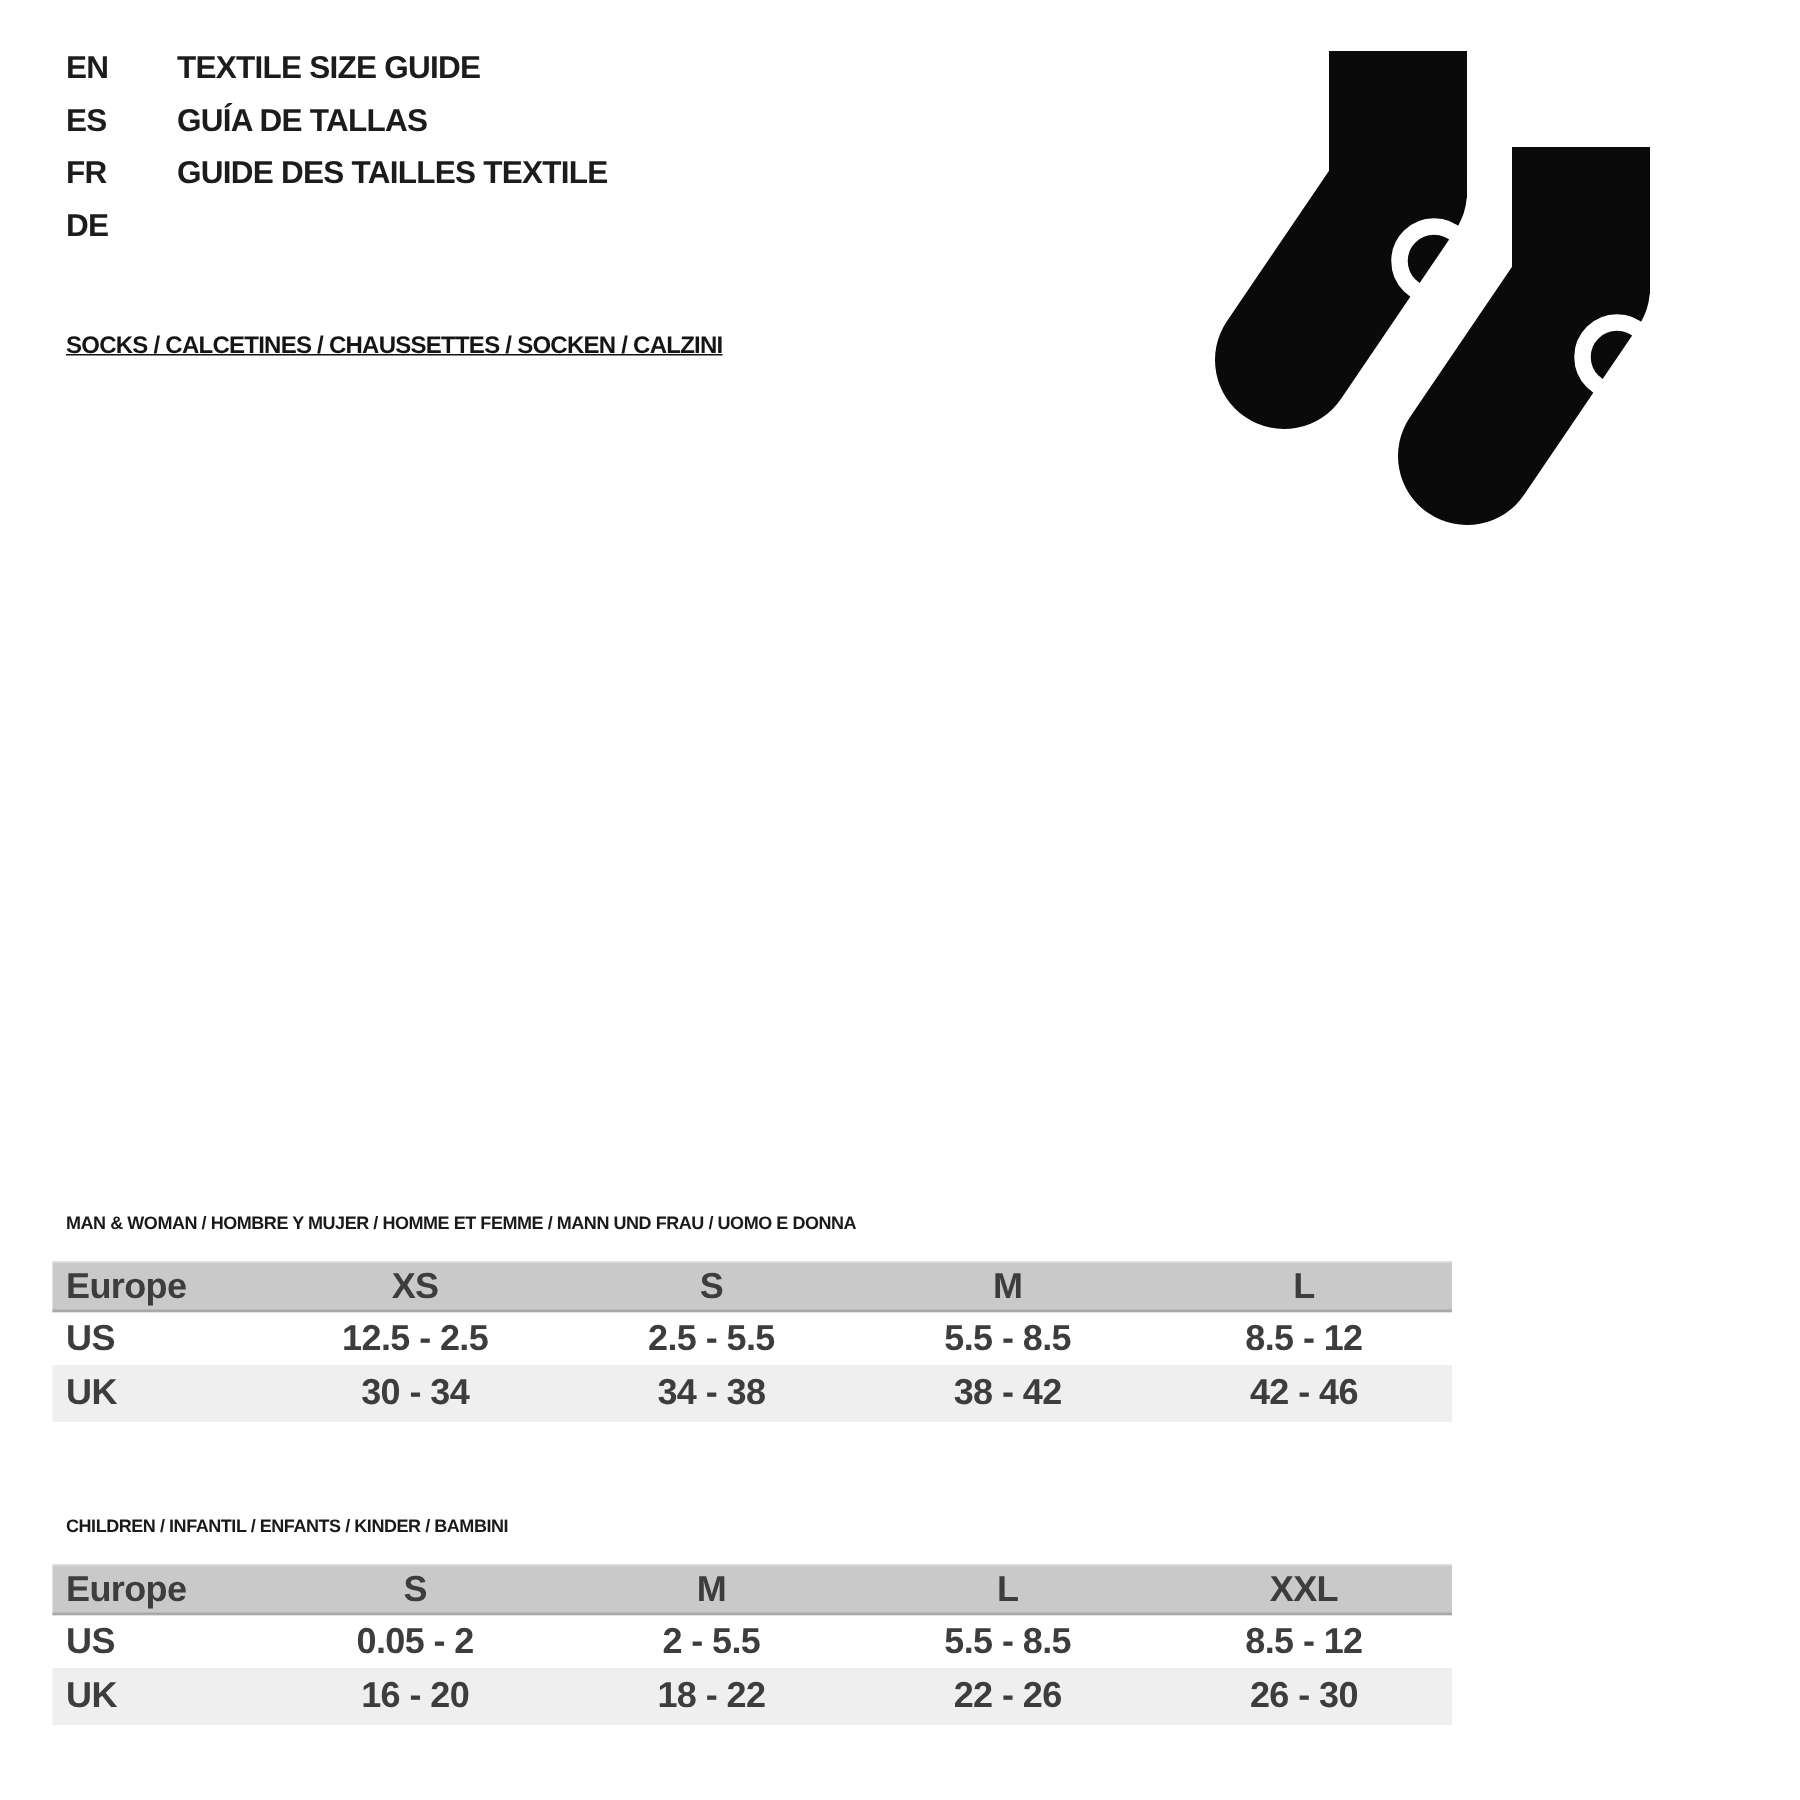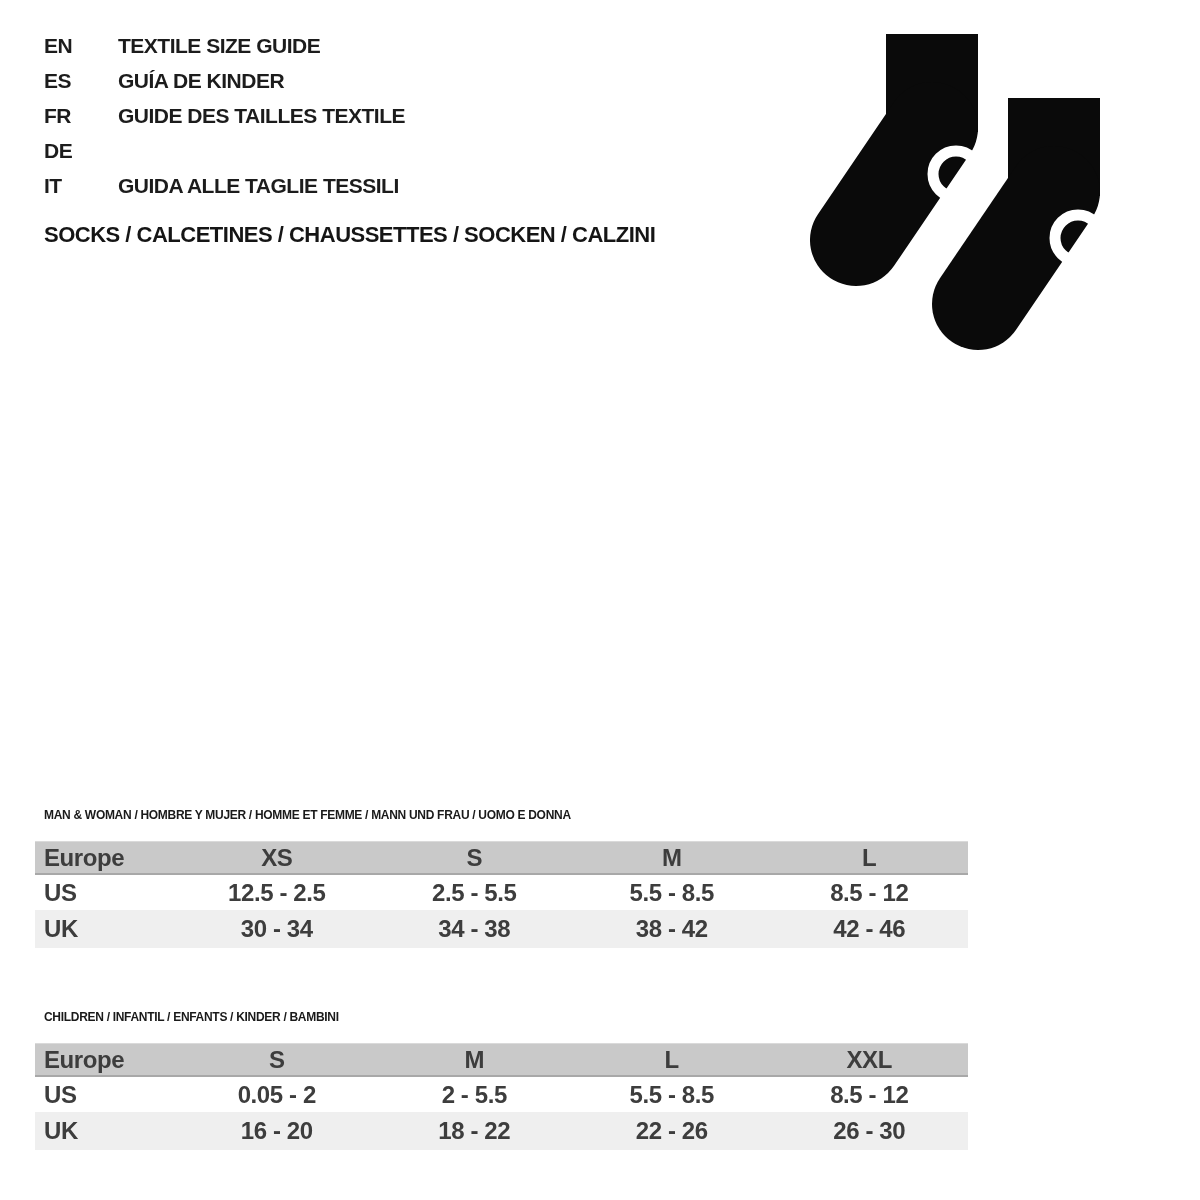--- a/index.html
+++ b/index.html
@@ -17,22 +17,22 @@
   .langs { position: absolute; left: 44px; top: 28px; }
   .lang-row { display: flex; height: 35px; align-items: center; }
   .lang-code, .lang-label {
     font-weight: bold; font-size: 21px; letter-spacing: -0.5px;
     color: #1c1c1c; white-space: nowrap;
   }
   .lang-code { width: 74px; }
 
   .category {
     position: absolute; left: 44px; top: 222px;
-    font-weight: bold; font-size: 22px; letter-spacing: -0.5px;
-    color: #151515; white-space: nowrap;
+    font-weight: bold; font-size: 16px; letter-spacing: -0.5px;
+    color: #151515; white-space: nowrap; text-decoration: underline;
   }
 
   
   .socks { position: absolute; left: 810px; top: 30px; }
 
   
   .tbl-block { position: absolute; left: 35px; width: 933px; }
   .tbl-block.first  { top: 808px; }
   .tbl-block.second { top: 1010px; }
   .tbl-title {
@@ -60,32 +60,28 @@
 
 <div class="sheet">
 
   <div class="langs">
     <div class="lang-row">
       <span class="lang-code">EN</span>
       <span class="lang-label">TEXTILE SIZE GUIDE</span>
     </div>
     <div class="lang-row">
       <span class="lang-code">ES</span>
-      <span class="lang-label">GUÍA DE KINDER</span>
+      <span class="lang-label">GUÍA DE TALLAS</span>
     </div>
     <div class="lang-row">
       <span class="lang-code">FR</span>
       <span class="lang-label">GUIDE DES TAILLES TEXTILE</span>
     </div>
     <div class="lang-row">
       <span class="lang-code">DE</span>
-    </div>
-    <div class="lang-row">
-      <span class="lang-code">IT</span>
-      <span class="lang-label">GUIDA ALLE TAGLIE TESSILI</span>
     </div>
   </div>
 
   <div class="category">SOCKS / CALCETINES / CHAUSSETTES / SOCKEN / CALZINI</div>
 
   <svg class="socks" width="300" height="330" viewBox="0 0 150 165" aria-hidden="true">
     <g stroke="#0a0a0a" fill="none">
 
       <g stroke="#0a0a0a">
         <line x1="61" y1="2" x2="61" y2="51" stroke-width="46" stroke-linecap="butt"></line>

